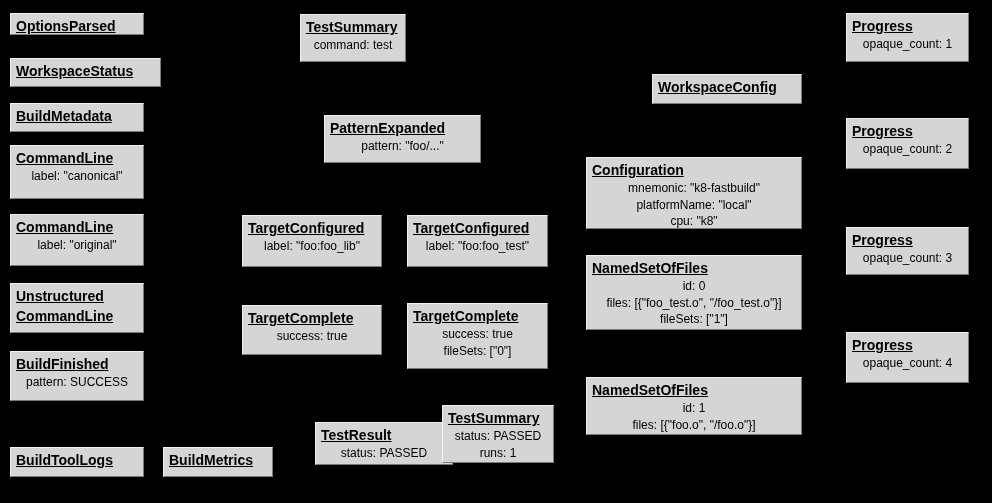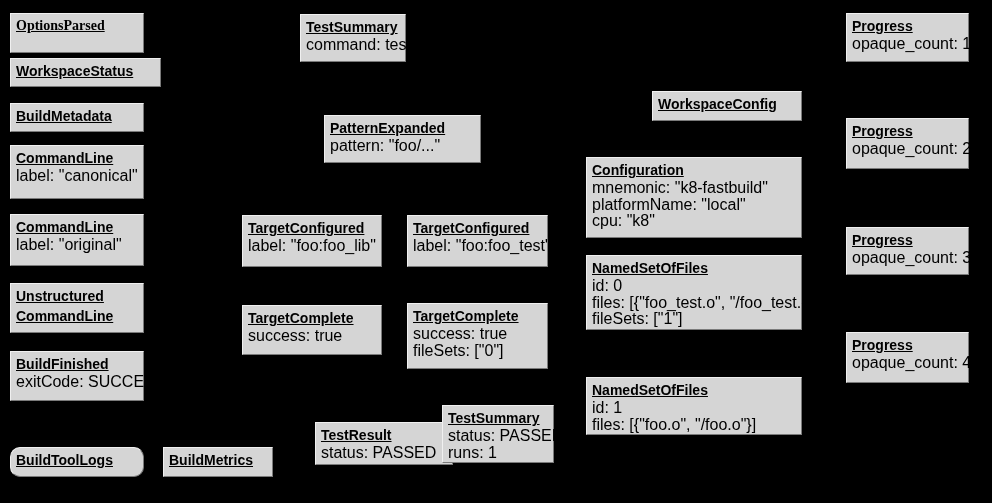--- a/index.html
+++ b/index.html
@@ -27,30 +27,31 @@
     overflow: visible;
   }
   .node-title {
     font-size: 14px;
     line-height: 20px;
     font-weight: bold;
     text-decoration: underline;
     white-space: pre;
   }
   .node-detail {
-    font-size: 16px;
+    font-size: 12px;
     line-height: 16.5px;
     white-space: pre;
+    text-align: center;
   }
 </style>
 </head>
 <body>
 
 <div class="canvas" id="canvas">
-    <div class="node" style="left: 10px; top: 13px; width: 134px; height: 40px; font-family: Liberation Serif, serif;">
+    <div class="node" style="left: 10px; top: 13px; width: 134px; height: 22px;">
       <div class="node-title">OptionsParsed</div>
     </div>
     <div class="node" style="left: 10px; top: 103px; width: 134px; height: 29px;">
       <div class="node-title">BuildMetadata</div>
     </div>
     <div class="node" style="left: 10px; top: 58px; width: 151px; height: 29px;">
       <div class="node-title">WorkspaceStatus</div>
     </div>
     <div class="node" style="left: 10px; top: 145px; width: 134px; height: 54px;">
       <div class="node-title">CommandLine</div>
@@ -59,23 +60,23 @@
     <div class="node" style="left: 10px; top: 214px; width: 134px; height: 52px;">
       <div class="node-title">CommandLine</div>
       <div class="node-detail">label: "original"</div>
     </div>
     <div class="node" style="left: 10px; top: 283px; width: 134px; height: 50px;">
       <div class="node-title">Unstructured
 CommandLine</div>
     </div>
     <div class="node" style="left: 10px; top: 351px; width: 134px; height: 50px;">
       <div class="node-title">BuildFinished</div>
-      <div class="node-detail">exitCode: SUCCESS</div>
+      <div class="node-detail">pattern: SUCCESS</div>
     </div>
-    <div class="node" style="left: 10px; top: 447px; width: 134px; height: 30px; border-radius: 10px;">
+    <div class="node" style="left: 10px; top: 447px; width: 134px; height: 30px;">
       <div class="node-title">BuildToolLogs</div>
     </div>
     <div class="node" style="left: 163px; top: 447px; width: 110px; height: 30px;">
       <div class="node-title">BuildMetrics</div>
     </div>
     <div class="node" style="left: 300px; top: 14px; width: 106px; height: 48px;">
       <div class="node-title">TestSummary</div>
       <div class="node-detail">command: test</div>
     </div>
     <div class="node" style="left: 300px; top: 115px; width: 157px; height: 48px; margin-left: 24px;">
@@ -101,24 +102,24 @@
     </div>
     <div class="node" style="left: 315px; top: 422px; width: 138px; height: 43px;">
       <div class="node-title">TestResult</div>
       <div class="node-detail">status: PASSED</div>
     </div>
     <div class="node" style="left: 442px; top: 405px; width: 112px; height: 58px;">
       <div class="node-title">TestSummary</div>
       <div class="node-detail">status: PASSED</div>
       <div class="node-detail">runs: 1</div>
     </div>
-    <div class="node" style="left: 652px; top: 91px; width: 150px; height: 30px;">
+    <div class="node" style="left: 652px; top: 74px; width: 150px; height: 30px;">
       <div class="node-title">WorkspaceConfig</div>
     </div>
-    <div class="node" style="left: 586px; top: 157px; width: 216px; height: 81px;">
+    <div class="node" style="left: 586px; top: 157px; width: 216px; height: 72px;">
       <div class="node-title">Configuration</div>
       <div class="node-detail">mnemonic: "k8-fastbuild"</div>
       <div class="node-detail">platformName: "local"</div>
       <div class="node-detail">cpu: "k8"</div>
     </div>
     <div class="node" style="left: 586px; top: 255px; width: 216px; height: 75px;">
       <div class="node-title">NamedSetOfFiles</div>
       <div class="node-detail">id: 0</div>
       <div class="node-detail">files: [{"foo_test.o", "/foo_test.o"}]</div>
       <div class="node-detail">fileSets: ["1"]</div>

